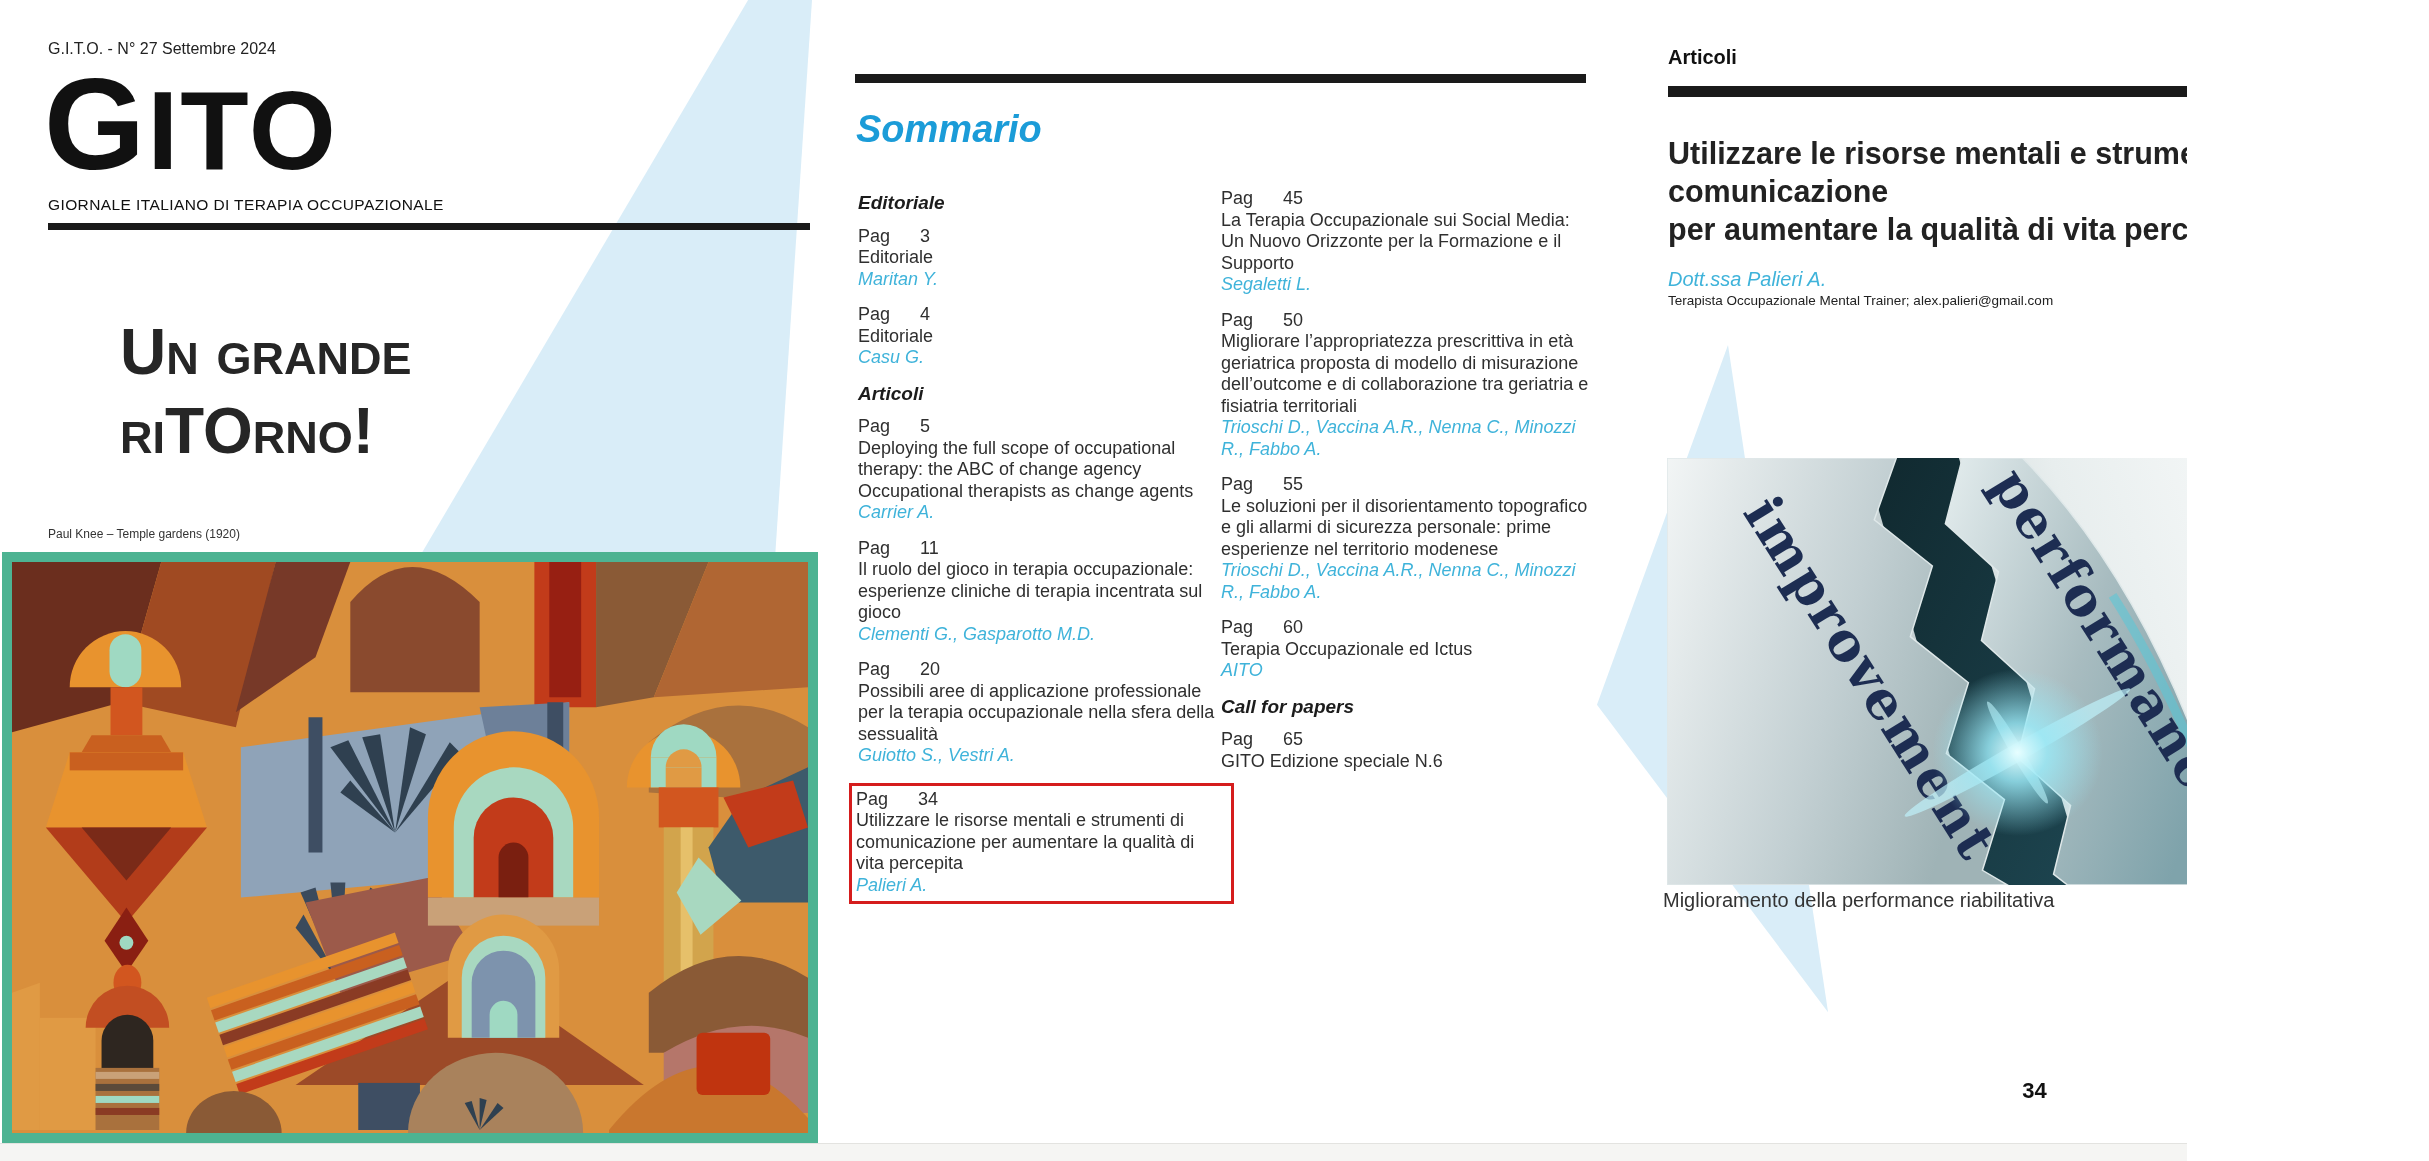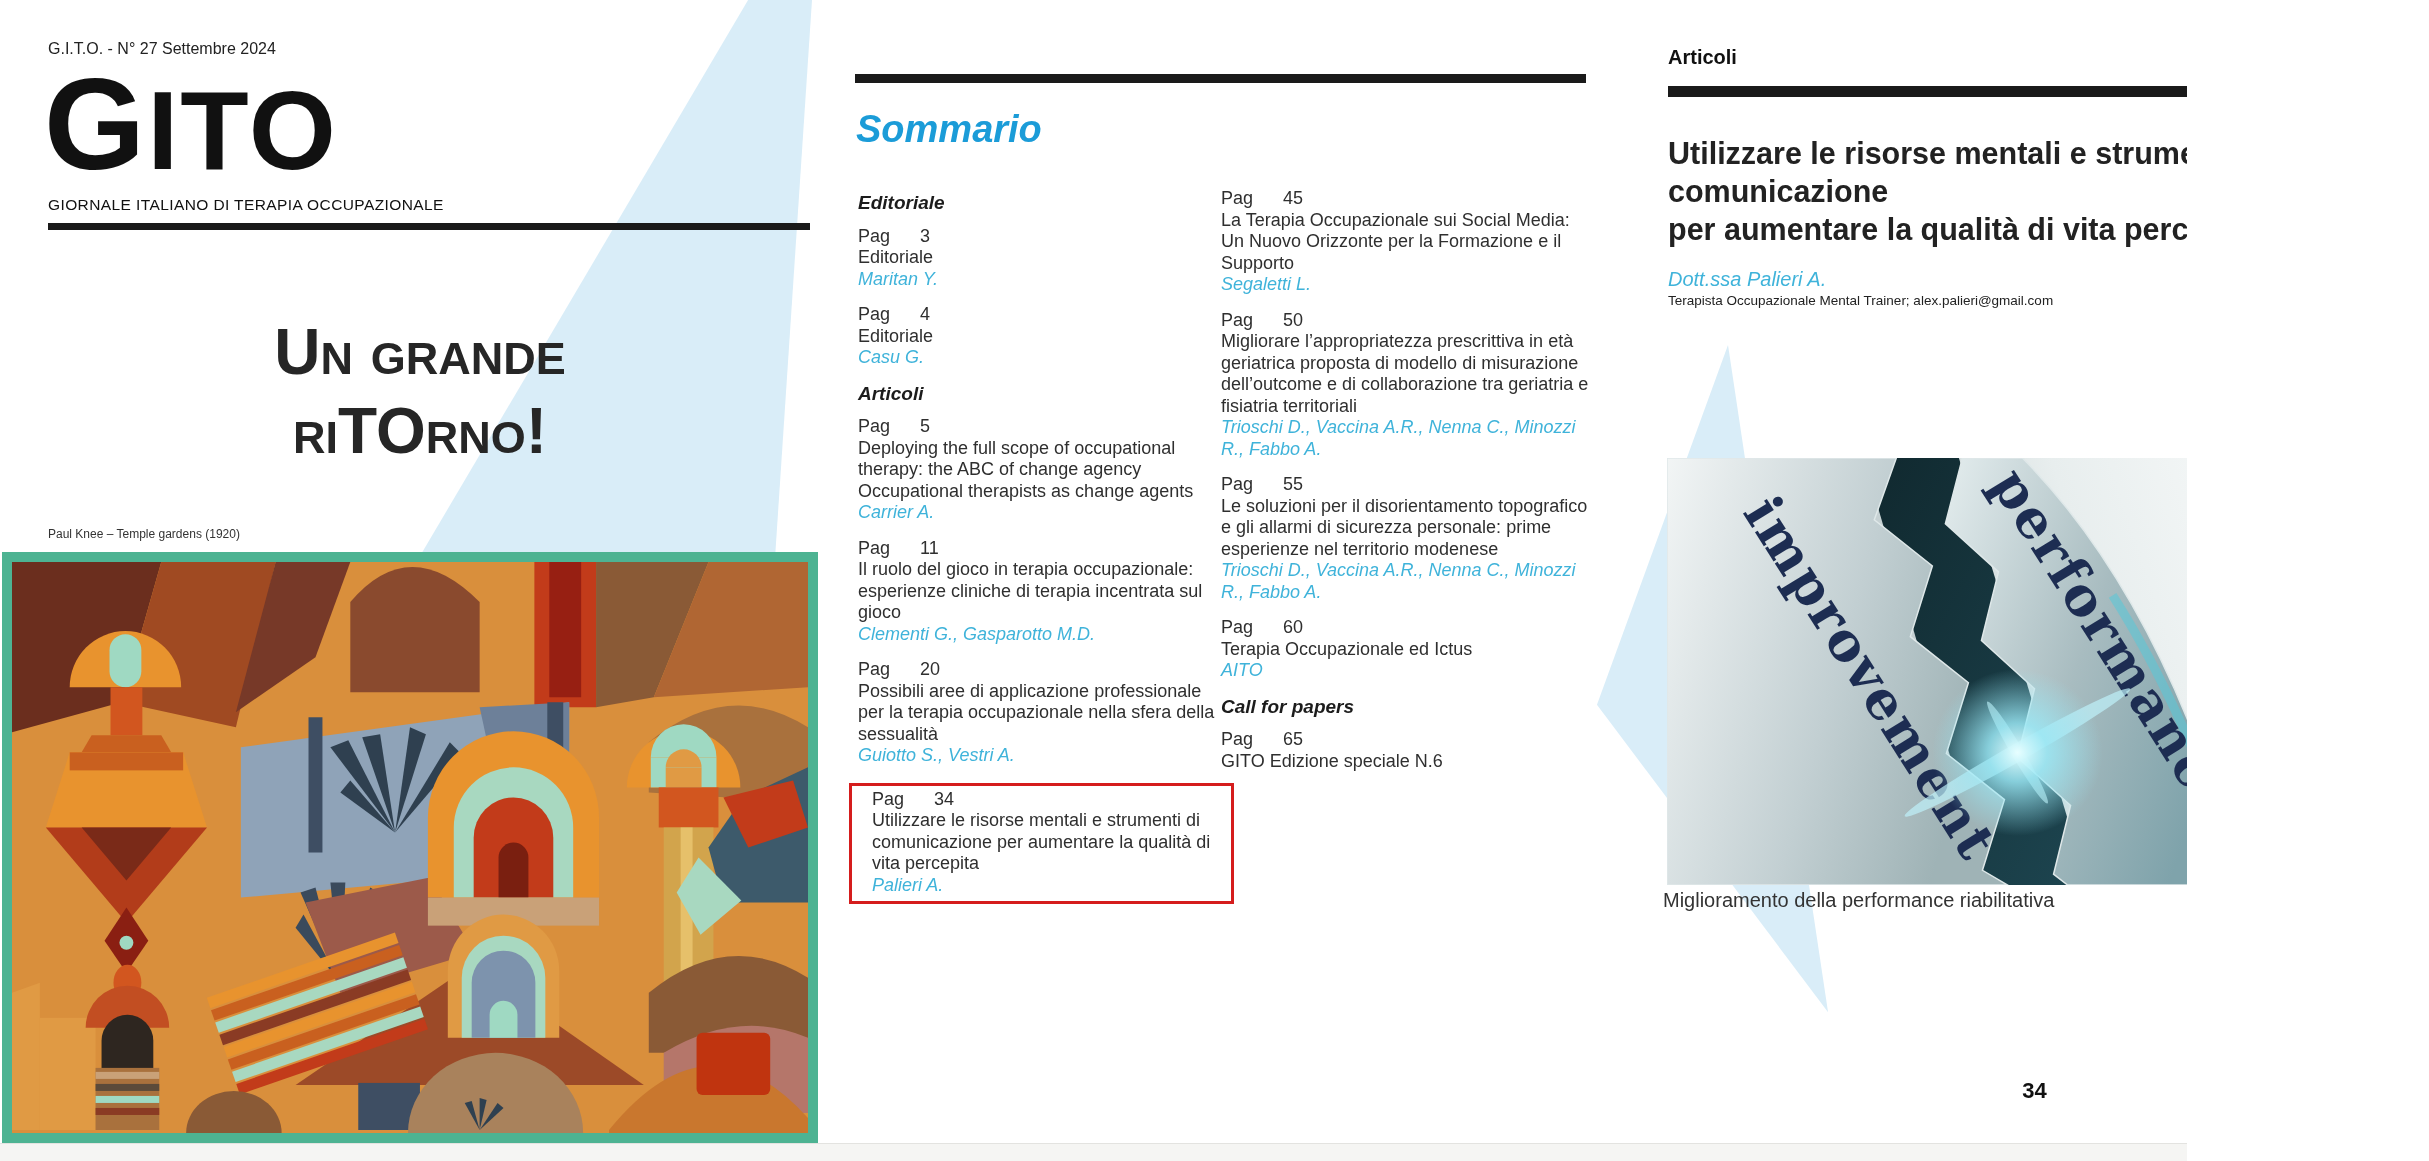--- a/index.html
+++ b/index.html
@@ -21,40 +21,40 @@
     background:var(--triangle-blue);
     clip-path:polygon(83.7% 0%,100% 0%,90.6% 100%,0% 100%);z-index:0;}
   .issue-line{position:absolute;left:48px;top:40px;font-size:16px;color:#222;z-index:1;}
   .logo{position:absolute;left:44px;top:52px;font-size:112px;line-height:1.12;font-weight:bold;
     color:#111;letter-spacing:2px;z-index:1;}
   .logo::first-letter{font-size:130px;}
   .logo-subtitle{position:absolute;left:48px;top:196px;font-size:15.5px;color:#111;
     letter-spacing:0.4px;z-index:1;}
   .cover-rule{position:absolute;left:48px;top:223px;width:762px;height:7px;
     background:var(--rule-black);z-index:1;}
-  .headline{position:absolute;left:120px;top:316px;width:600px;text-align:center;
+  .headline{position:absolute;left:120px;top:316px;width:600px;
     font-weight:bold;color:#262626;font-variant:small-caps;z-index:1;}
   .headline .hl1{font-size:64px;line-height:72px;}
   .headline .hl2{font-size:64px;line-height:86px;}
   .painting-caption{position:absolute;left:48px;top:527px;font-size:12px;color:#333;z-index:1;}
   .painting-frame{position:absolute;left:2px;top:552px;width:816px;height:591px;
     background:var(--frame-teal);padding:10px;z-index:1;}
   .painting-frame svg{display:block;width:100%;height:100%;}
 
   
   .toc-rule{position:absolute;left:855px;top:74px;width:731px;height:9px;background:var(--rule-black);}
   .toc-title{position:absolute;left:856px;top:108px;font-size:38px;font-weight:bold;
     font-style:italic;color:var(--accent-blue);}
   .toc-col{position:absolute;top:188px;font-size:18px;line-height:21.5px;color:var(--text-dark);}
   .toc-col-left{left:858px;width:362px;}
   .toc-col-right{left:1221px;width:372px;}
   .toc-section{font-size:19px;font-weight:bold;font-style:italic;color:#1c1c1c;margin:4px 0 12px;}
   .toc-entry{margin-bottom:14px;}
   .toc-entry.highlighted{border:3px solid var(--highlight-red);
-    padding:3px 20px 5px;margin-left:-9px;margin-right:-14px;margin-bottom:10px;margin-top:16px;}
+    padding:3px 4px 5px;margin-left:-9px;margin-right:-14px;margin-bottom:10px;margin-top:16px;}
   .pg-label{display:inline-block;width:62px;}
   .toc-entry-authors{font-style:italic;color:var(--author-blue);}
 
   
   .article-kicker{position:absolute;left:1668px;top:46px;font-size:20px;font-weight:bold;color:#111;}
   .article-rule{position:absolute;left:1668px;top:86px;width:716px;height:11px;background:var(--rule-black);}
   .article-title{position:absolute;left:1668px;top:134px;width:730px;font-size:30.5px;
     line-height:38px;font-weight:bold;color:#222;white-space:pre-line;}
   .article-author{position:absolute;left:1668px;top:268px;font-size:20px;font-style:italic;
     color:var(--author-blue);}

